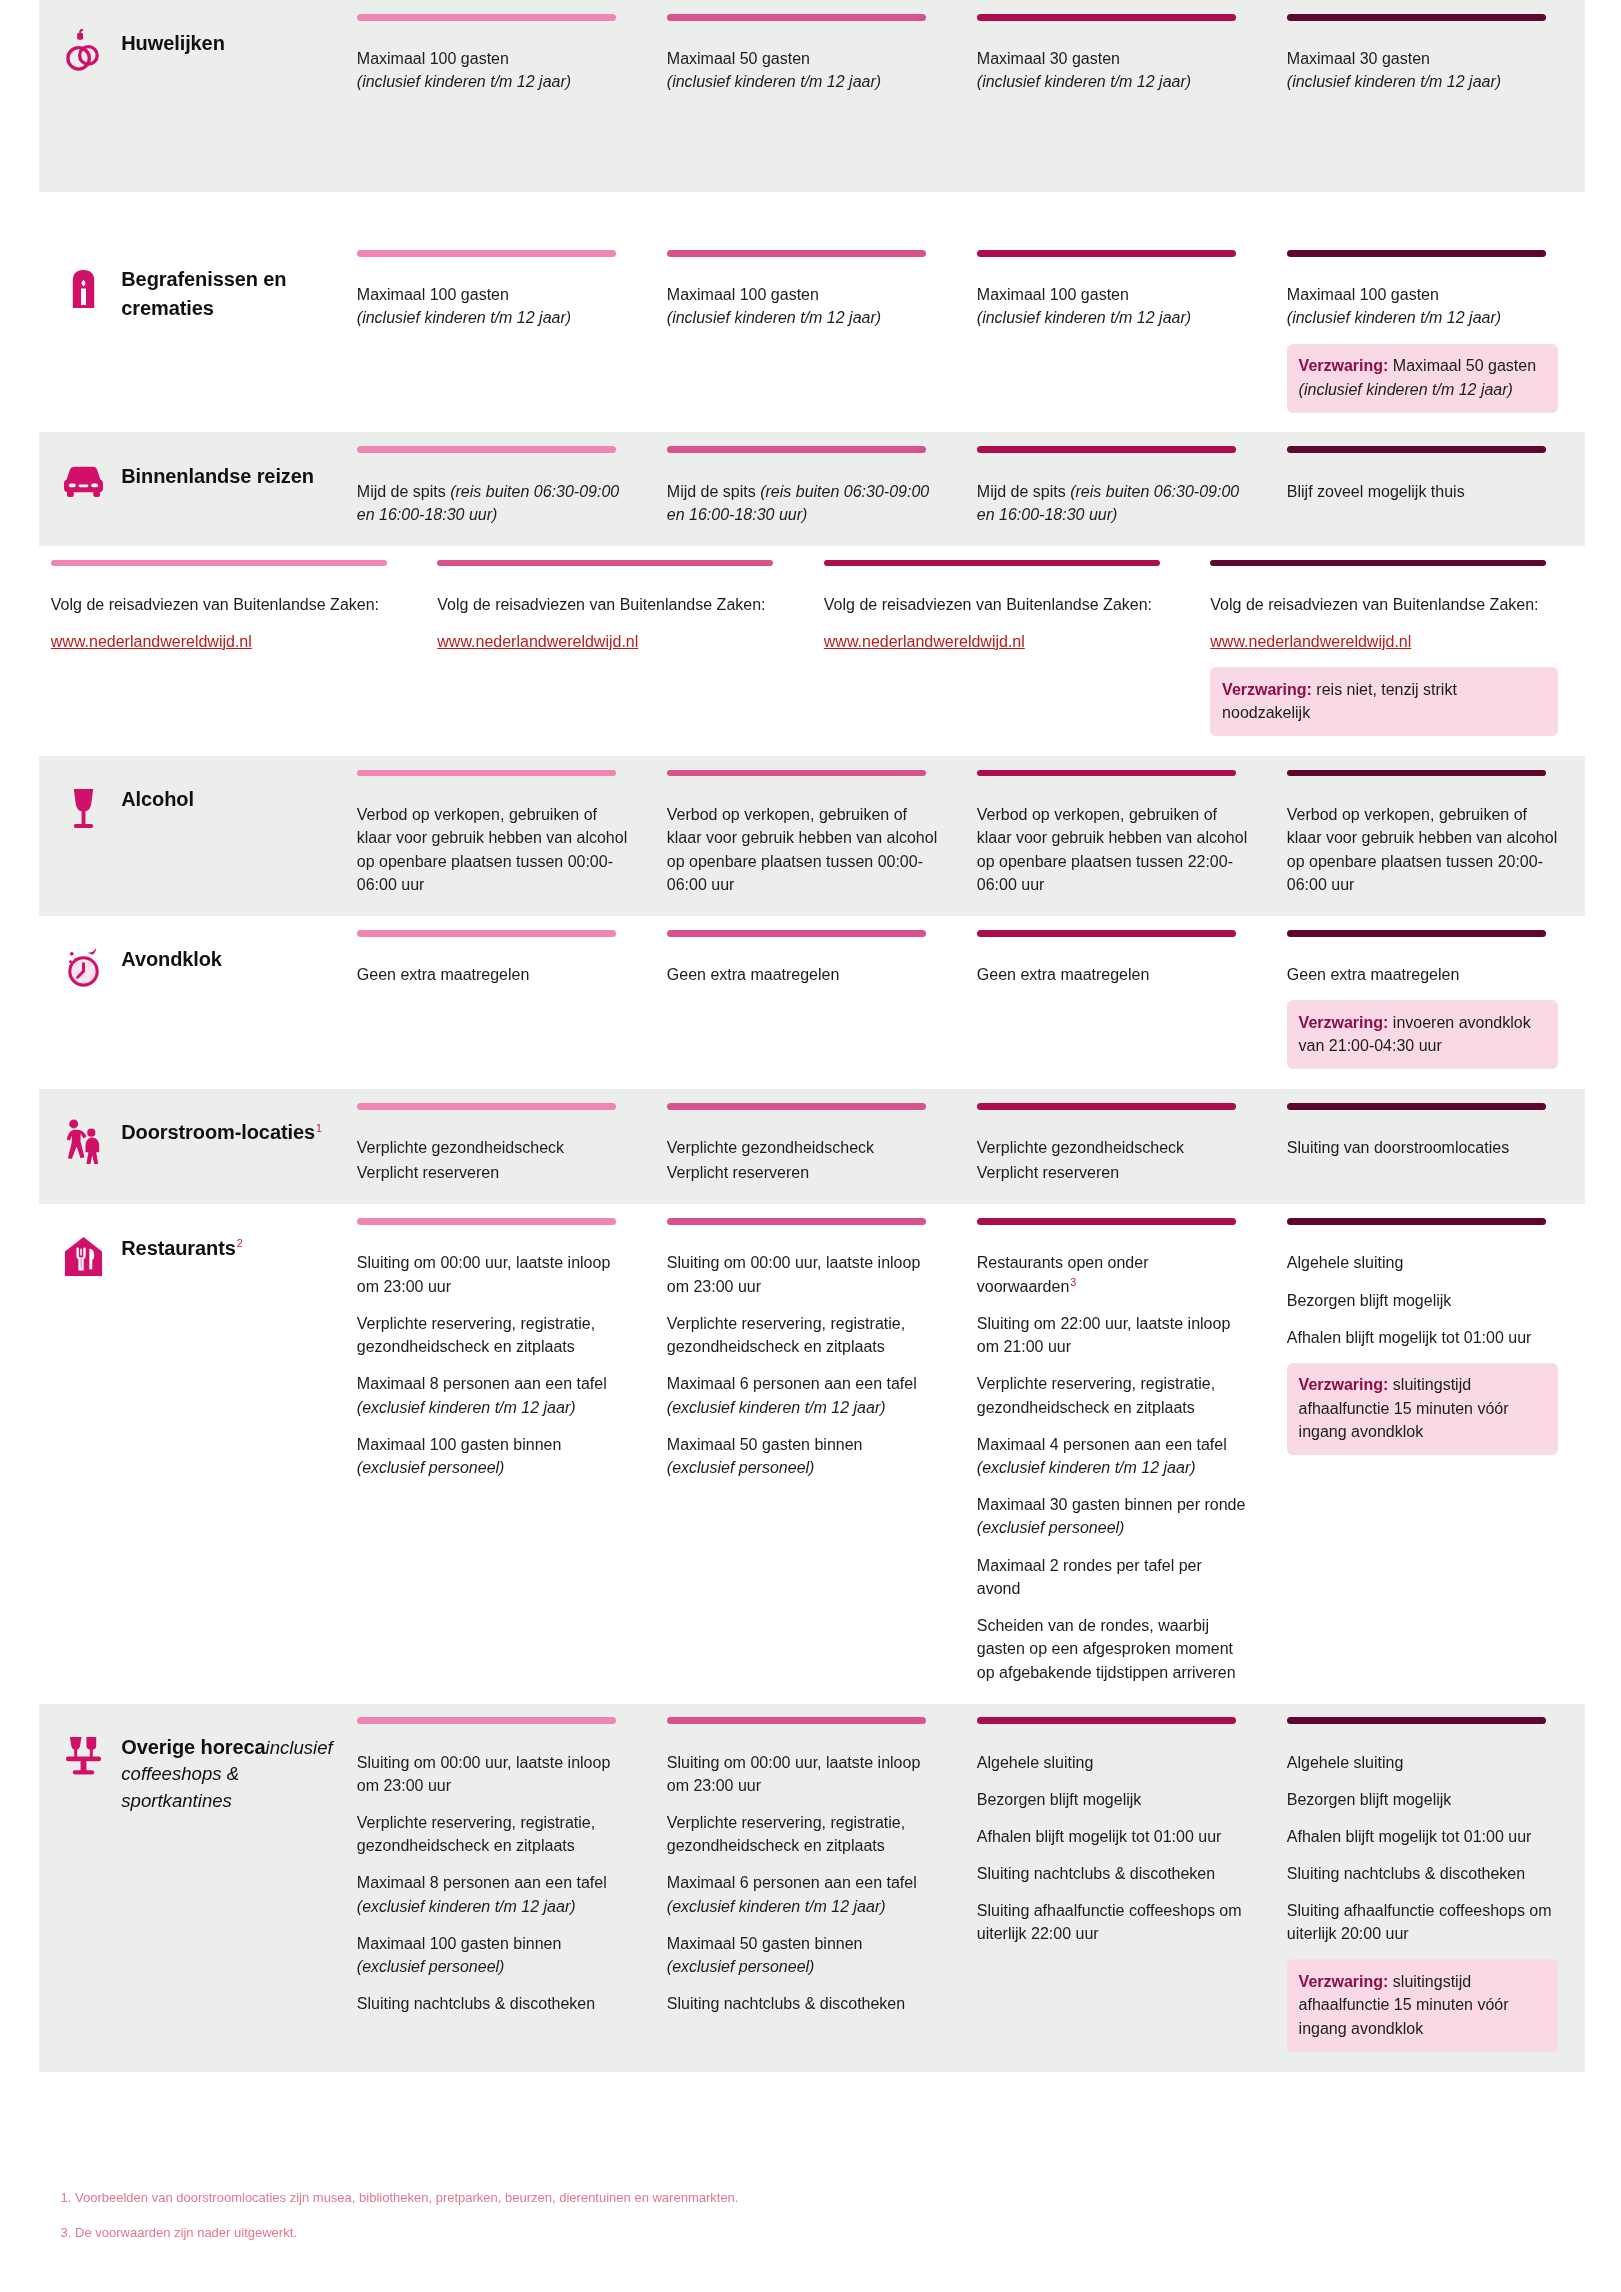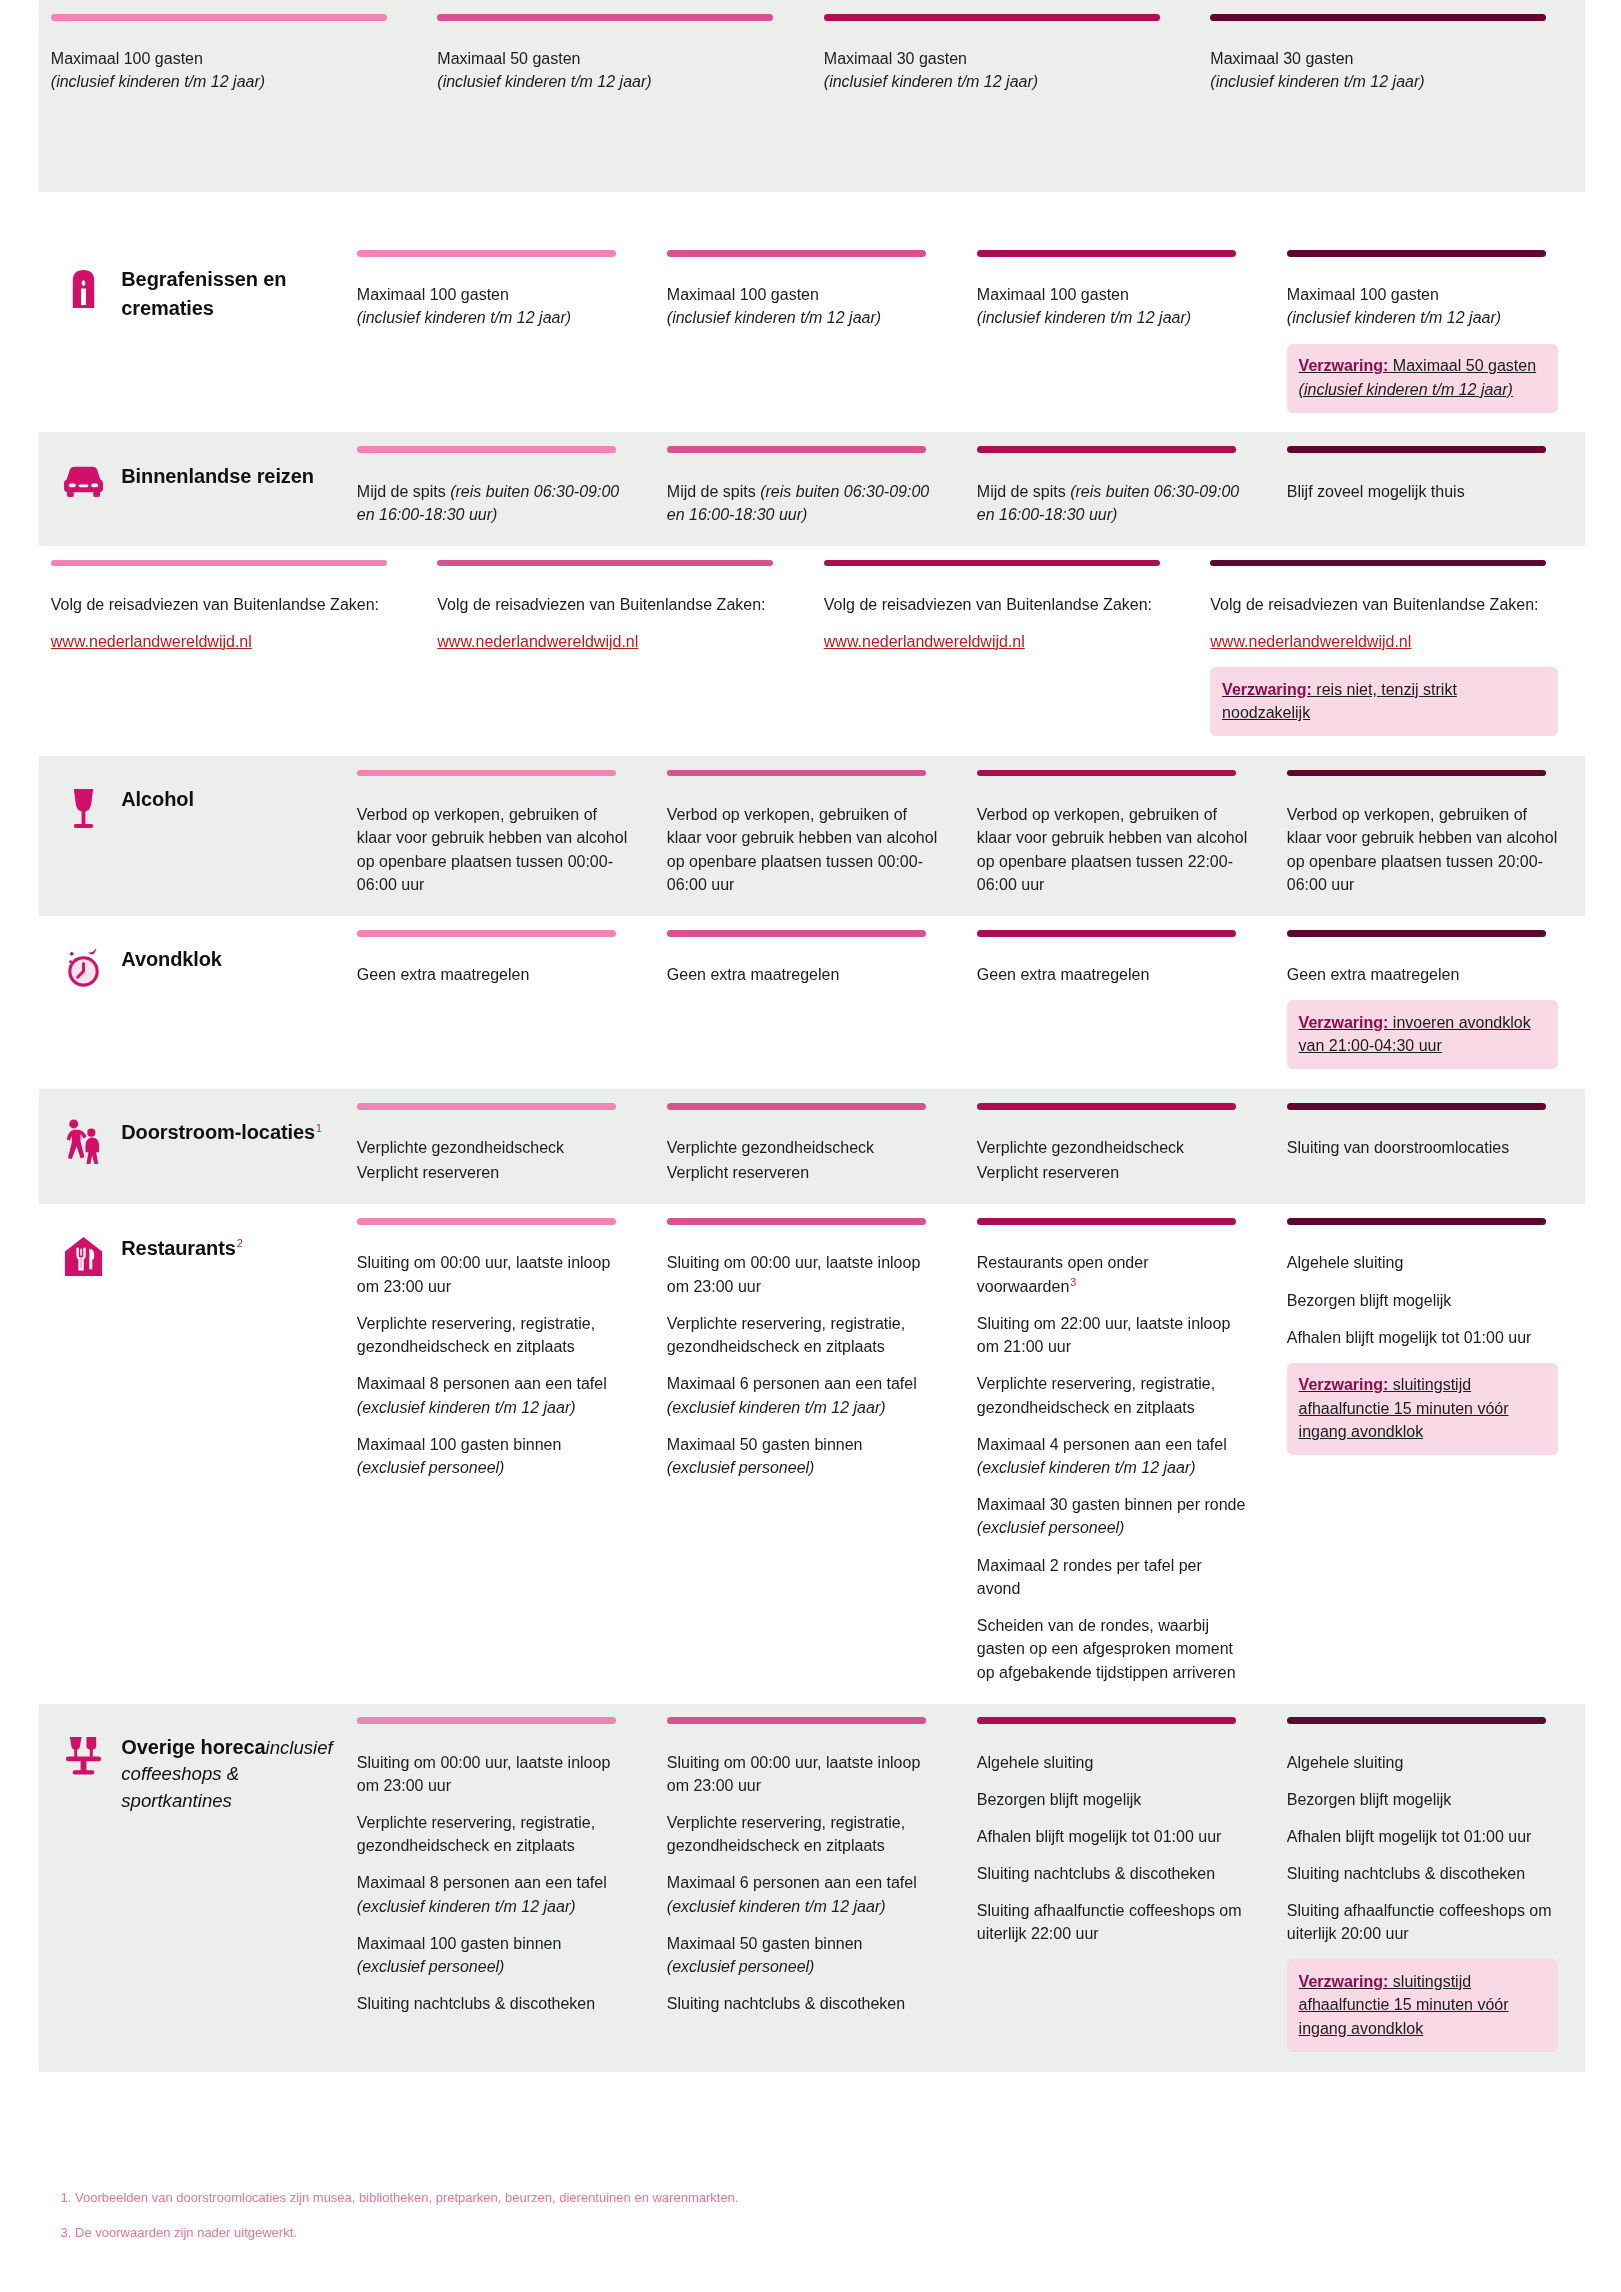--- a/index.html
+++ b/index.html
@@ -107,21 +107,20 @@
   .badge {
     background: #f9d9e5;
     border-radius: 5.9px;
     padding: 10.8px 11.8px 11.8px 11.8px;
     font-size: 16px;
     line-height: 1.46;
     color: #1c1c1c;
     margin-top: 2px;
     margin-bottom: 13.7px;
     display: block;
-    text-decoration: underline;
   }
   .badge:last-child { margin-bottom: 0; }
   .badge b {
     color: #8e0c4a;
     font-weight: bold;
   }
 
   
   .footnotes {
     position: absolute;
@@ -137,20 +136,31 @@
     margin-bottom: 15.7px;
   }
   .fnote:last-child { margin-bottom: 0; }
 </style>
 </head>
 <body>
 
 <div id="sheet">
   <div class="table" id="table-root">
       <div class="row shaded" style="min-height: 192px;">
+        <div class="cell-label">
+          <span class="ico">
+            <svg width="39" height="45" viewBox="0 0 40 46">
+     <circle cx="15" cy="30" r="11" fill="none" stroke="#d1106a" stroke-width="3.4"></circle>
+     <circle cx="25" cy="27" r="9" fill="none" stroke="#d1106a" stroke-width="3.4"></circle>
+     <rect x="13.5" y="4" width="6" height="7" rx="1.5" fill="#d1106a"></rect>
+     <path d="M16.5 4 q0 -3.5 3 -3.2" fill="none" stroke="#d1106a" stroke-width="2"></path>
+   </svg>
+          </span>
+          <span class="label-text"><span class="label-title">Huwelijken</span></span>
+        </div>
         <div class="cell">
           <span class="bar" style="background:#ee85b5"></span>
           <div class="inner">
             <div class="p"><span>Maximaal 100 gasten</span><br><i>(inclusief kinderen t/m 12 jaar)</i></div>
           </div>
         </div>
         <div class="cell">
           <span class="bar" style="background:#d6538f"></span>
           <div class="inner">
             <div class="p"><span>Maximaal 50 gasten</span><br><i>(inclusief kinderen t/m 12 jaar)</i></div>

